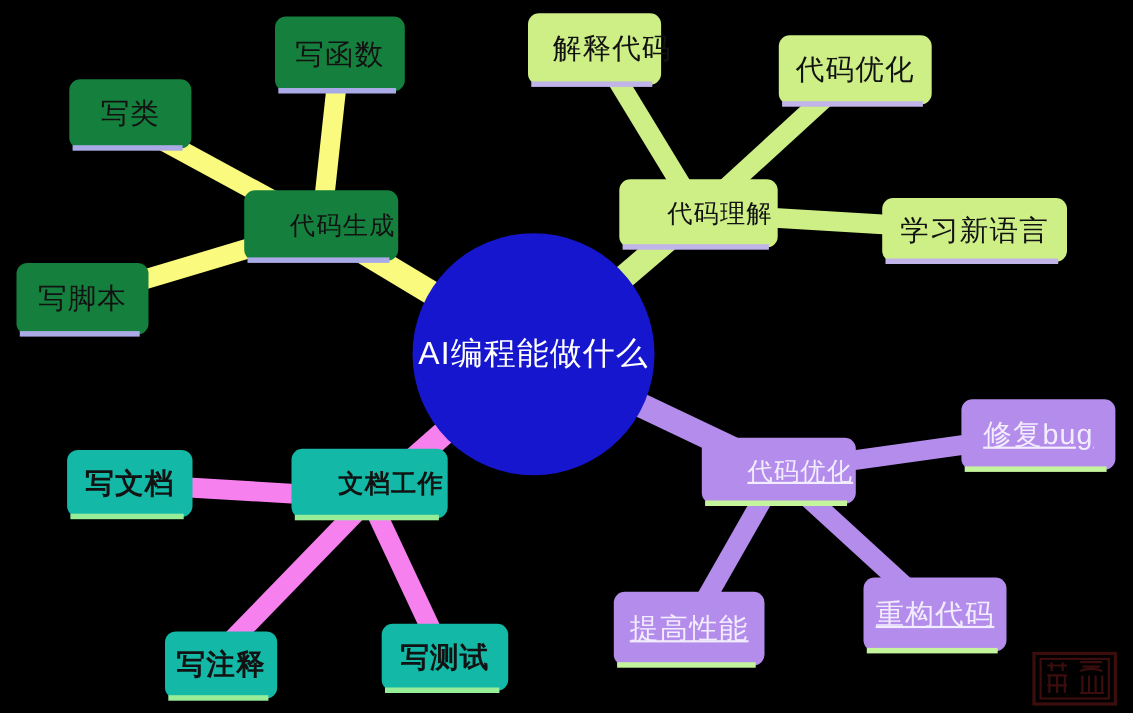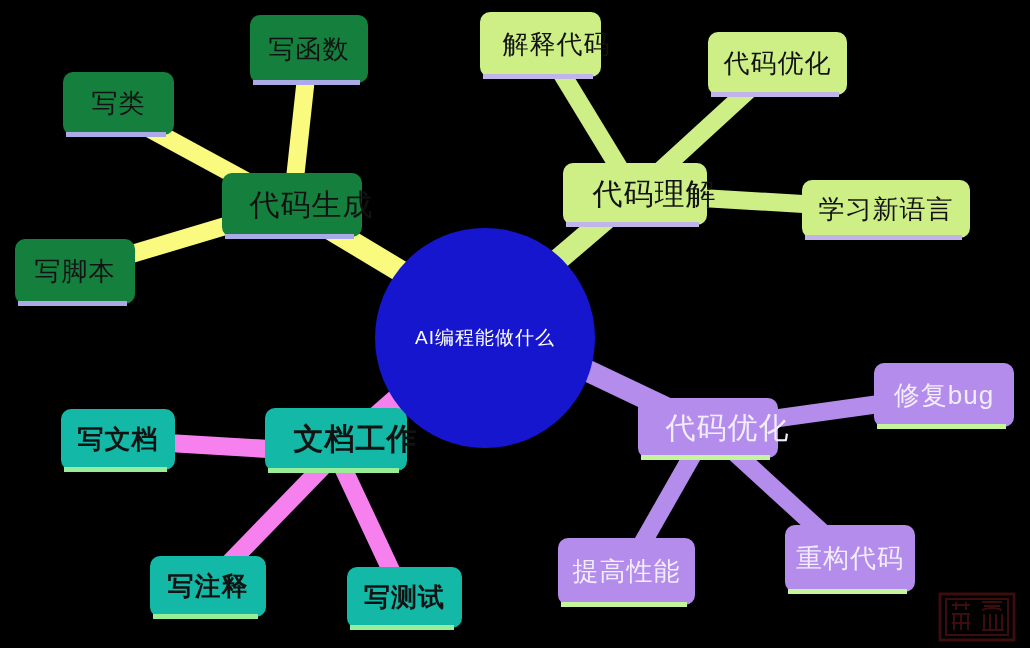--- a/index.html
+++ b/index.html
@@ -25,49 +25,49 @@
     white-space:nowrap;
     box-sizing:border-box;
   }
   .node::after{
     content:"";
     position:absolute;
     left:3px;right:8px;bottom:-2px;
     height:5px;
     background:var(--ul,#aaaae6);
   }
-  .branch{font-size:30px;padding-left:39px;}
+  .branch{font-size:23px;padding-left:39px;}
   .yellow{background:#15803d;--ul:#aaaae6;}
   .green{background:#cdef86;--ul:#c0b4e8;}
   .pink{background:#14b8a6;font-weight:bold;--ul:#98ee98;}
-  .purple{background:#b48ceb;--ul:#c4f49b;color:#f2ecff;}
+  .purple{background:#b48ceb;--ul:#c4f49b;color:#f2ecff;text-decoration:underline;}
   .center{
-    left:375px;top:228px;width:220px;height:220px;
+    left:375px;top:212px;width:220px;height:220px;
     background:#1616ce;
     border-radius:50%;
     color:#ffffff;
-    font-size:19px;
+    font-size:29px;
     z-index:3;
   }
   .center::after{display:none;}
 
   
   #n-codegen{left:222px;top:173px;width:140px;height:64px;}
   #n-write-class{left:63px;top:72px;width:111px;height:63px;font-family:Liberation Serif, serif;}
   #n-write-func{left:250px;top:15px;width:118px;height:68px;}
   #n-write-script{left:15px;top:239px;width:120px;height:65px;justify-content:center;}
 
   #n-understand{left:563px;top:163px;width:144px;height:62px;}
   #n-explain{left:480px;top:12px;width:121px;height:65px;padding-left:32px;}
   #n-answer{left:708px;top:32px;width:139px;height:63px;}
   #n-learn{left:802px;top:180px;width:168px;height:58px;font-family:Liberation Serif, serif;}
 
   #n-docs{left:265px;top:408px;width:142px;height:63px;}
   #n-write-doc{left:61px;top:409px;width:114px;height:61px;}
-  #n-write-comment{left:150px;top:556px;width:116px;height:61px;align-items:center;}
+  #n-write-comment{left:150px;top:574px;width:102px;height:61px;align-items:center;}
   #n-write-test{left:347px;top:567px;width:115px;height:61px;}
 
   #n-optimize{left:638px;top:398px;width:140px;height:60px;}
   #n-fix-bug{left:874px;top:363px;width:140px;height:64px;}
   #n-perf{left:558px;top:538px;width:137px;height:67px;}
   #n-refactor{left:785px;top:525px;width:130px;height:67px;}
 
   .seal{
     position:absolute;
     left:938px;top:592px;

